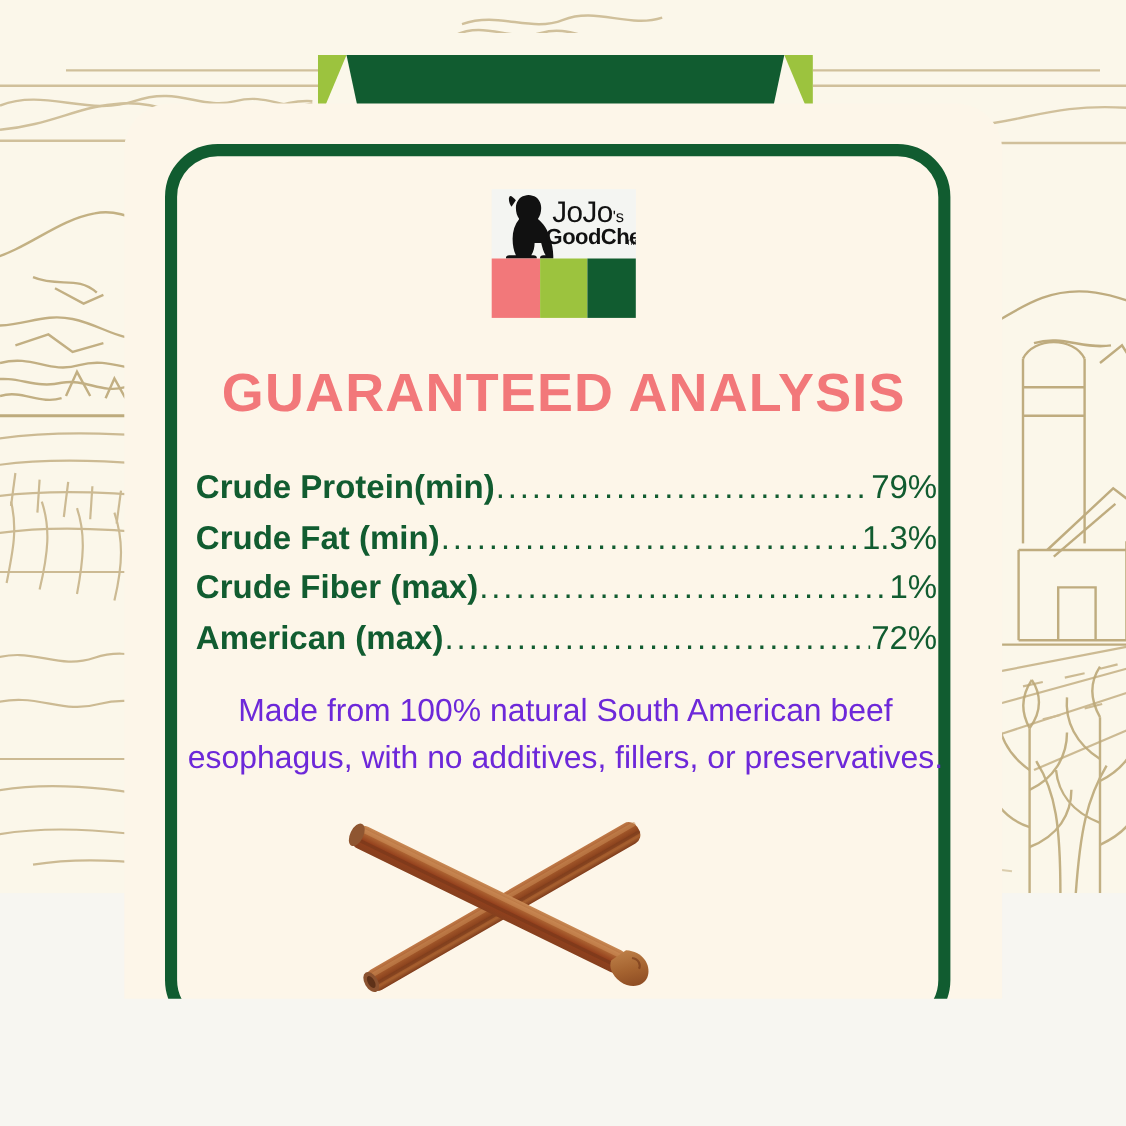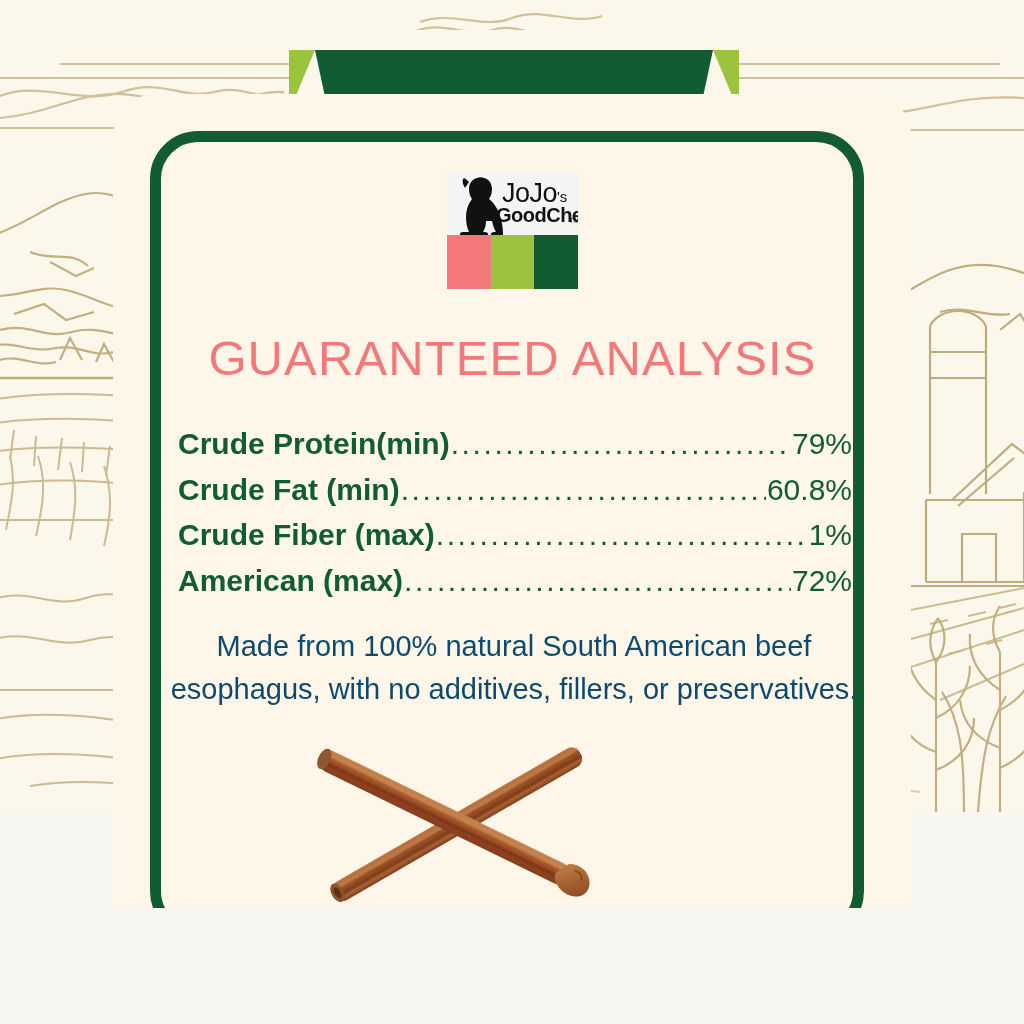--- a/index.html
+++ b/index.html
@@ -104,21 +104,21 @@
 
   
   .headline {
     position: absolute;
     left: 150px;
     top: 332px;
     width: 725px;
     text-align: center;
     color: #F2787A;
     font-size: 49px;
-    font-weight: normal;
+    font-weight: bold;
     letter-spacing: 1.1px;
     line-height: 1.1;
     font-family: "Liberation Sans", sans-serif;
   }
 
   
   .analysis {
     position: absolute;
     left: 178px;
     top: 421px;
@@ -144,21 +144,21 @@
   }
   .row .value { flex: 0 0 auto; }
 
   
   .description {
     position: absolute;
     left: 158px;
     top: 625px;
     width: 712px;
     text-align: center;
-    color: #0c4a6e;
+    color: #6d28d9;
     font-size: 29px;
     line-height: 1.48;
   }
 
   
   .product {
     position: absolute;
     left: 296px;
     top: 722px;
     width: 320px;
@@ -378,21 +378,21 @@
 
   <div class="analysis">
     <div class="row">
       <span class="label">Crude Protein(min)</span>
       <span class="leader">..................................................................................</span>
       <span class="value">79%</span>
     </div>
     <div class="row">
       <span class="label">Crude Fat (min)</span>
       <span class="leader">..................................................................................</span>
-      <span class="value">60.8%</span>
+      <span class="value">1.3%</span>
     </div>
     <div class="row">
       <span class="label">Crude Fiber (max)</span>
       <span class="leader">..................................................................................</span>
       <span class="value">1%</span>
     </div>
     <div class="row">
       <span class="label">American (max)</span>
       <span class="leader">..................................................................................</span>
       <span class="value">72%</span>

